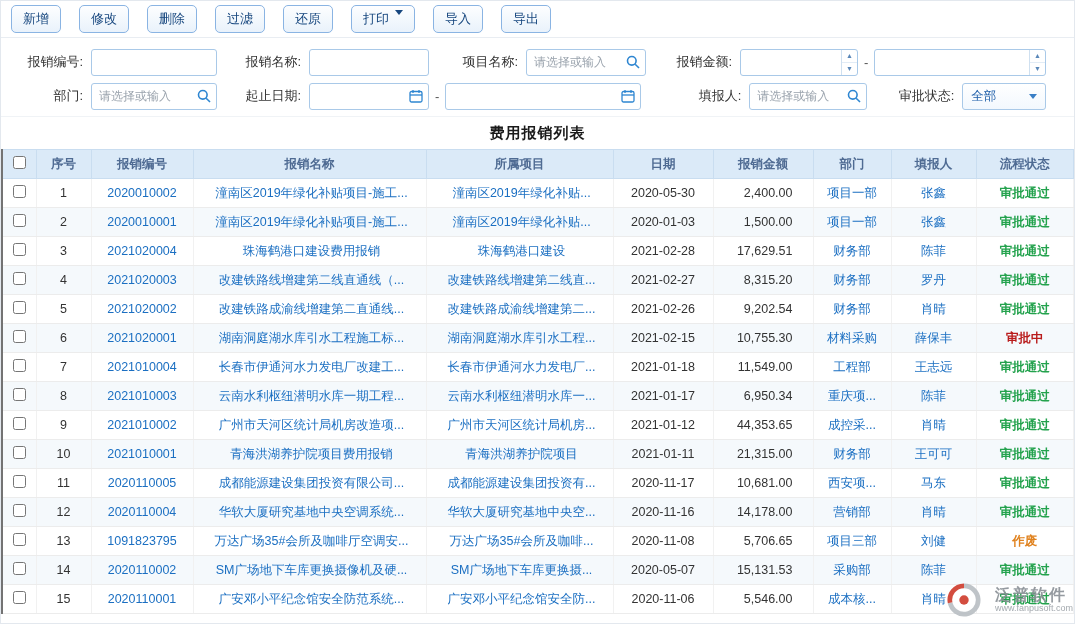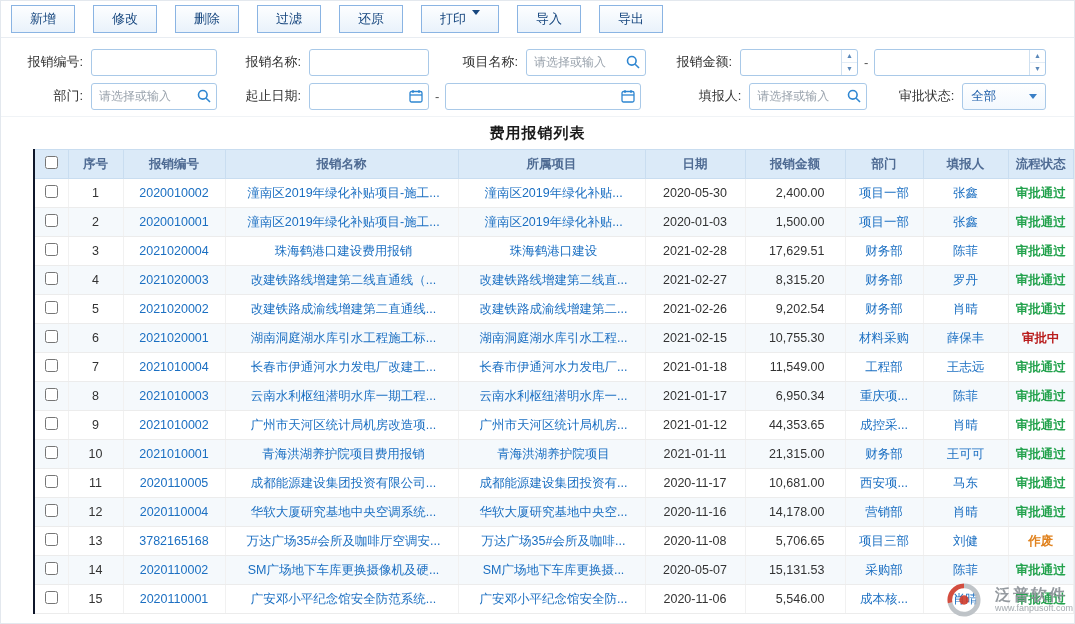--- a/index.html
+++ b/index.html
@@ -2,21 +2,21 @@
 <html><head>
 <meta charset="utf-8">
 <style>
   * { margin:0; padding:0; box-sizing:border-box; }
   html,body { background:#fff; }
   body { font-family:"Liberation Sans","DejaVu Sans",sans-serif; }
   .app { width:1075px; height:624px; background:#fff; position:relative; overflow:hidden; border:1px solid #e3e8ee; }
 
   
   .toolbar { height:37px; padding:5px 10px; display:flex; align-items:center; gap:18px; border-bottom:1px solid #e9edf2; background:#fff; }
-  .tbtn { padding:4px 18px; font-size:13px; color:#17477f; background:linear-gradient(#fdfeff,#e9f2fb); border:1px solid #8ab4e3; border-radius:0; cursor:pointer; display:flex; gap:6px; white-space:nowrap; }
+  .tbtn { padding:4px 11px; font-size:13px; color:#17477f; background:linear-gradient(#fdfeff,#e9f2fb); border:1px solid #8ab4e3; border-radius:5px; cursor:pointer; display:flex; gap:6px; white-space:nowrap; }
   .caret-down { width:0; height:0; border-left:4px solid transparent; border-right:4px solid transparent; border-top:5px solid #17477f; }
 
   
   .filters { padding:7px 26px 3px 10px; border-bottom:1px solid #f0f3f6; }
   .frow { display:flex; align-items:center; height:34px; }
   .flabel { font-size:13px; color:#333; text-align:right; padding-right:8px; white-space:nowrap; }
   .fwrap { position:relative; display:flex; align-items:center; }
   .finput { height:27px; width:100%; border:1px solid #a9c9e8; border-radius:3px; background:#fff; font-size:12px; padding:0 24px 0 7px; color:#333; outline:none; }
   .finput.plain { padding-right:7px; }
   .finput::placeholder { color:#9aa3ad; }
@@ -25,21 +25,21 @@
   .spin span { flex:1; display:flex; align-items:center; justify-content:center; font-size:7px; color:#5a87b8; cursor:pointer; }
   .spin span:first-child { border-bottom:1px solid #e2ecf6; }
   .dash { padding:0 6px; color:#555; font-size:13px; }
   .fselect { height:27px; width:100%; border:1px solid #a9c9e8; border-radius:3px; background:linear-gradient(#ffffff,#f2f8fe); display:flex; align-items:center; justify-content:space-between; padding:0 8px; font-size:12.5px; color:#1f5fa9; cursor:pointer; }
   .fselect .caret-down { border-top-color:#3a7fc6; }
 
   
   .page-title { text-align:center; font-size:15px; font-weight:bold; color:#1a1a1a; padding:7px 0 6px 0; letter-spacing:1px; }
 
   
-  .table-wrap { border-left:2px solid #0f172a;margin-left:32px; }
+  .table-wrap { border-left:2px solid #737373; }
   table { width:100%; border-collapse:collapse; table-layout:fixed; }
   th { background:#dbeaf8; color:#4f6b93; font-size:12.5px; font-weight:bold; height:29px; border:1px solid #c9ddf0; border-left:none; white-space:nowrap; overflow:hidden; }
   td { height:29px; font-size:12.5px; color:#333; border-bottom:1px solid #ececec; border-right:1px solid #f1f1f1; white-space:nowrap; overflow:hidden; text-overflow:ellipsis; padding:0 6px; text-align:center; }
   tr.data-row:nth-child(even) td { background:#f5f9fc; }
   td.c-name, td.c-proj { text-align:center; padding-left:10px; }
   td.c-amt { text-align:right; padding-right:20px; }
   .lnk { color:#1b6fc2; text-decoration:none; cursor:pointer; }
   input[type="checkbox"] { width:13px; height:13px; cursor:pointer; }
 
   
@@ -356,21 +356,21 @@
             <td class="c-proj"><a class="lnk">华软大厦研究基地中央空...</a></td>
             <td>2020-11-16</td>
             <td class="c-amt">14,178.00</td>
             <td><span class="lnk">营销部</span></td>
             <td><span class="lnk">肖晴</span></td>
             <td><span style="color:#23a24d;font-weight:bold">审批通过</span></td>
           </tr>
           <tr class="data-row">
             <td><input type="checkbox" style=""></td>
             <td>13</td>
-            <td><a class="lnk">3782165168</a></td>
+            <td><a class="lnk">1091823795</a></td>
             <td class="c-name"><a class="lnk">万达广场35#会所及咖啡厅空调安...</a></td>
             <td class="c-proj"><a class="lnk">万达广场35#会所及咖啡...</a></td>
             <td>2020-11-08</td>
             <td class="c-amt">5,706.65</td>
             <td><span class="lnk">项目三部</span></td>
             <td><span class="lnk">刘健</span></td>
             <td><span style="color:#e0821e;font-weight:bold">作废</span></td>
           </tr>
           <tr class="data-row">
             <td><input type="checkbox" style=""></td>

